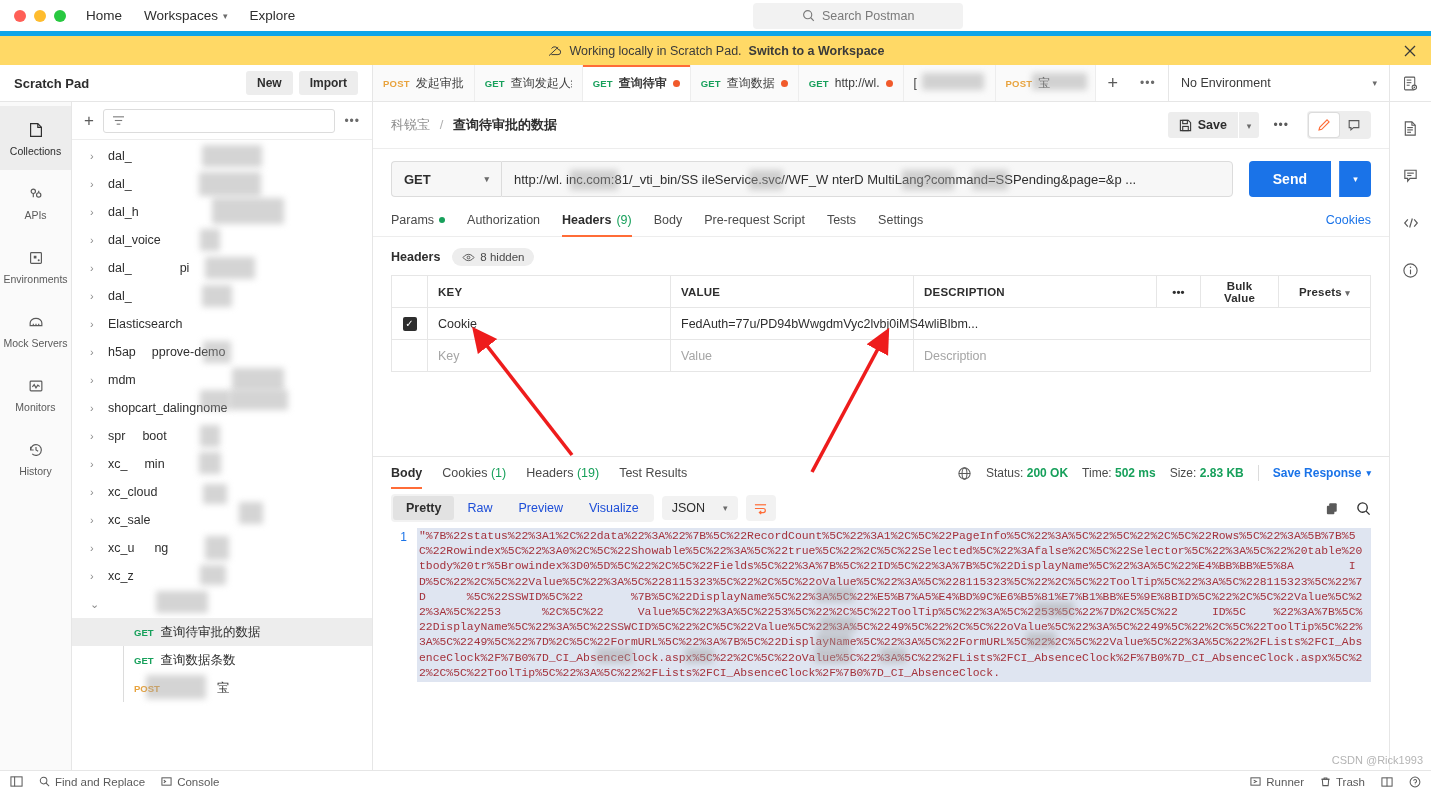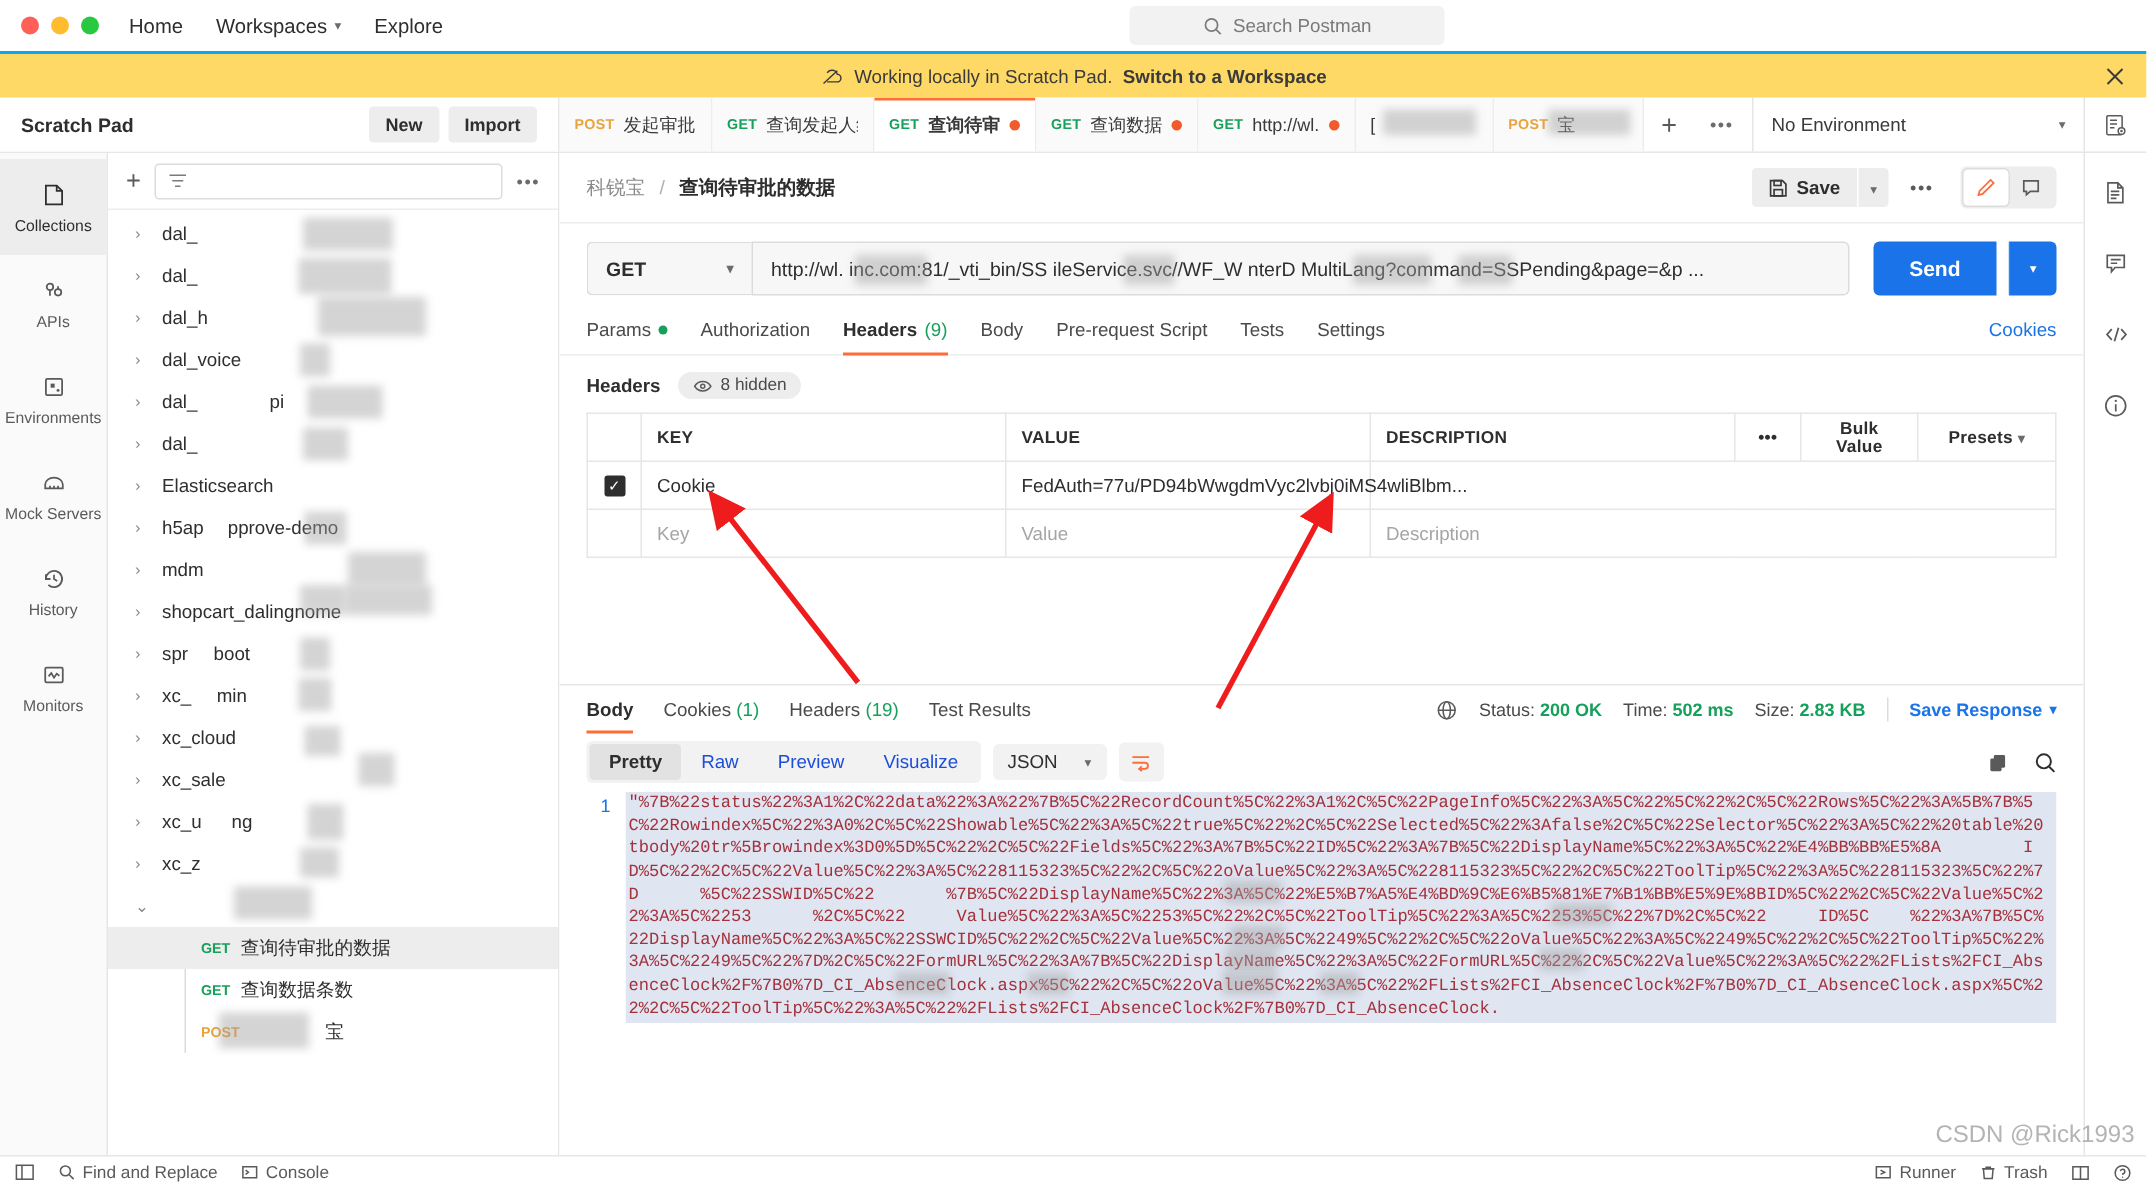--- a/index.html
+++ b/index.html
@@ -10,21 +10,21 @@
     color: #2e2e2e;
     background: #ffffff;
     overflow: hidden;
     -webkit-font-smoothing: antialiased;
   }
   .app { width: 1431px; height: 792px; display: flex; flex-direction: column; position: relative; }
 
   
   .topbar {
     height: 36px; min-height: 36px; display: flex; align-items: center;
-    background: #fff; border-bottom: 2px solid #0ea5e9; padding: 0 10px;
+    background: #fff; border-bottom: 5px solid #0ea5e9; padding: 0 10px;
   }
   .traffic { display: flex; gap: 8px; align-items: center; padding-left: 4px; padding-right: 20px; }
   .dot { width: 12px; height: 12px; border-radius: 50%; }
   .dot.red { background: #ff5f57; }
   .dot.yellow { background: #febc2e; }
   .dot.green { background: #28c840; }
   .topnav { display: flex; align-items: center; gap: 22px; }
   .topnav-item { font-size: 13.5px; color: #2e2e2e; cursor: pointer; display:flex; align-items:center; gap:5px; }
   .caret { font-size: 9px; color: #6b6b6b; }
   .search-wrap { flex: 1; display: flex; justify-content: center; }
@@ -227,21 +227,21 @@
     height: 22px; min-height:22px; border-top: 1px solid #e6e6e6; display: flex; align-items: center;
     padding: 0 10px; gap: 16px; font-size: 11.5px; color: #5a5a5a; background:#fff;
   }
   .sb-left, .sb-right { display:flex; align-items:center; gap:16px; }
   .sb-right { margin-left:auto; }
   .sb-item { display:flex; align-items:center; gap:5px; cursor:pointer; }
 
   
   .arrows { position: absolute; inset: 0; pointer-events: none; }
   .watermark {
-    position:absolute; right: 8px; bottom: 26px; font-size: 16px; color: #b4b4b4;
+    position:absolute; right: 8px; bottom: 26px; font-size: 11px; color: #b4b4b4;
     font-family: "Liberation Sans", sans-serif;
     margin-left: 20px;
   }
   svg { display:block; }
 </style>
 </head>
 <body>
 
 <div class="app">
 
@@ -394,35 +394,35 @@
               <line x1="7" y1="12" x2="7" y2="14"></line>
               <line x1="10" y1="12" x2="10" y2="14"></line>
               <line x1="13" y1="12" x2="13" y2="14"></line>
             </svg>
         </span>
         <span>Mock Servers</span>
       </div>
       <div class="rail-item">
         <span class="rail-ic">
           <svg width="18" height="18" viewBox="0 0 20 20" fill="none" stroke="#5a5a5a" stroke-width="1.3">
+              <rect x="3.5" y="4.5" width="13" height="11" rx="1"></rect>
+              <polyline points="6,11 8,8.5 10,12 12,9 14,10.5"></polyline>
+            </svg>
+        </span>
+        <span>Monitors</span>
+      </div>
+      <div class="rail-item">
+        <span class="rail-ic">
+          <svg width="18" height="18" viewBox="0 0 20 20" fill="none" stroke="#5a5a5a" stroke-width="1.3">
               <path d="M4 10a6 6 0 1 1 1.8 4.3"></path>
               <polyline points="4,6.5 4,10 7.4,10"></polyline>
               <polyline points="10,6.8 10,10 12.4,11.4"></polyline>
             </svg>
         </span>
         <span>History</span>
-      </div>
-      <div class="rail-item">
-        <span class="rail-ic">
-          <svg width="18" height="18" viewBox="0 0 20 20" fill="none" stroke="#5a5a5a" stroke-width="1.3">
-              <rect x="3.5" y="4.5" width="13" height="11" rx="1"></rect>
-              <polyline points="6,11 8,8.5 10,12 12,9 14,10.5"></polyline>
-            </svg>
-        </span>
-        <span>Monitors</span>
       </div>
     </div>
 
     <div class="sidebar">
       <div class="sb-top">
         <span class="sb-plus">+</span>
         <div class="sb-filter">
           <span>
             <svg width="13" height="11" viewBox="0 0 14 12" stroke="#7a7a7a" stroke-width="1.2">
                 <line x1="1" y1="2" x2="13" y2="2"></line>

